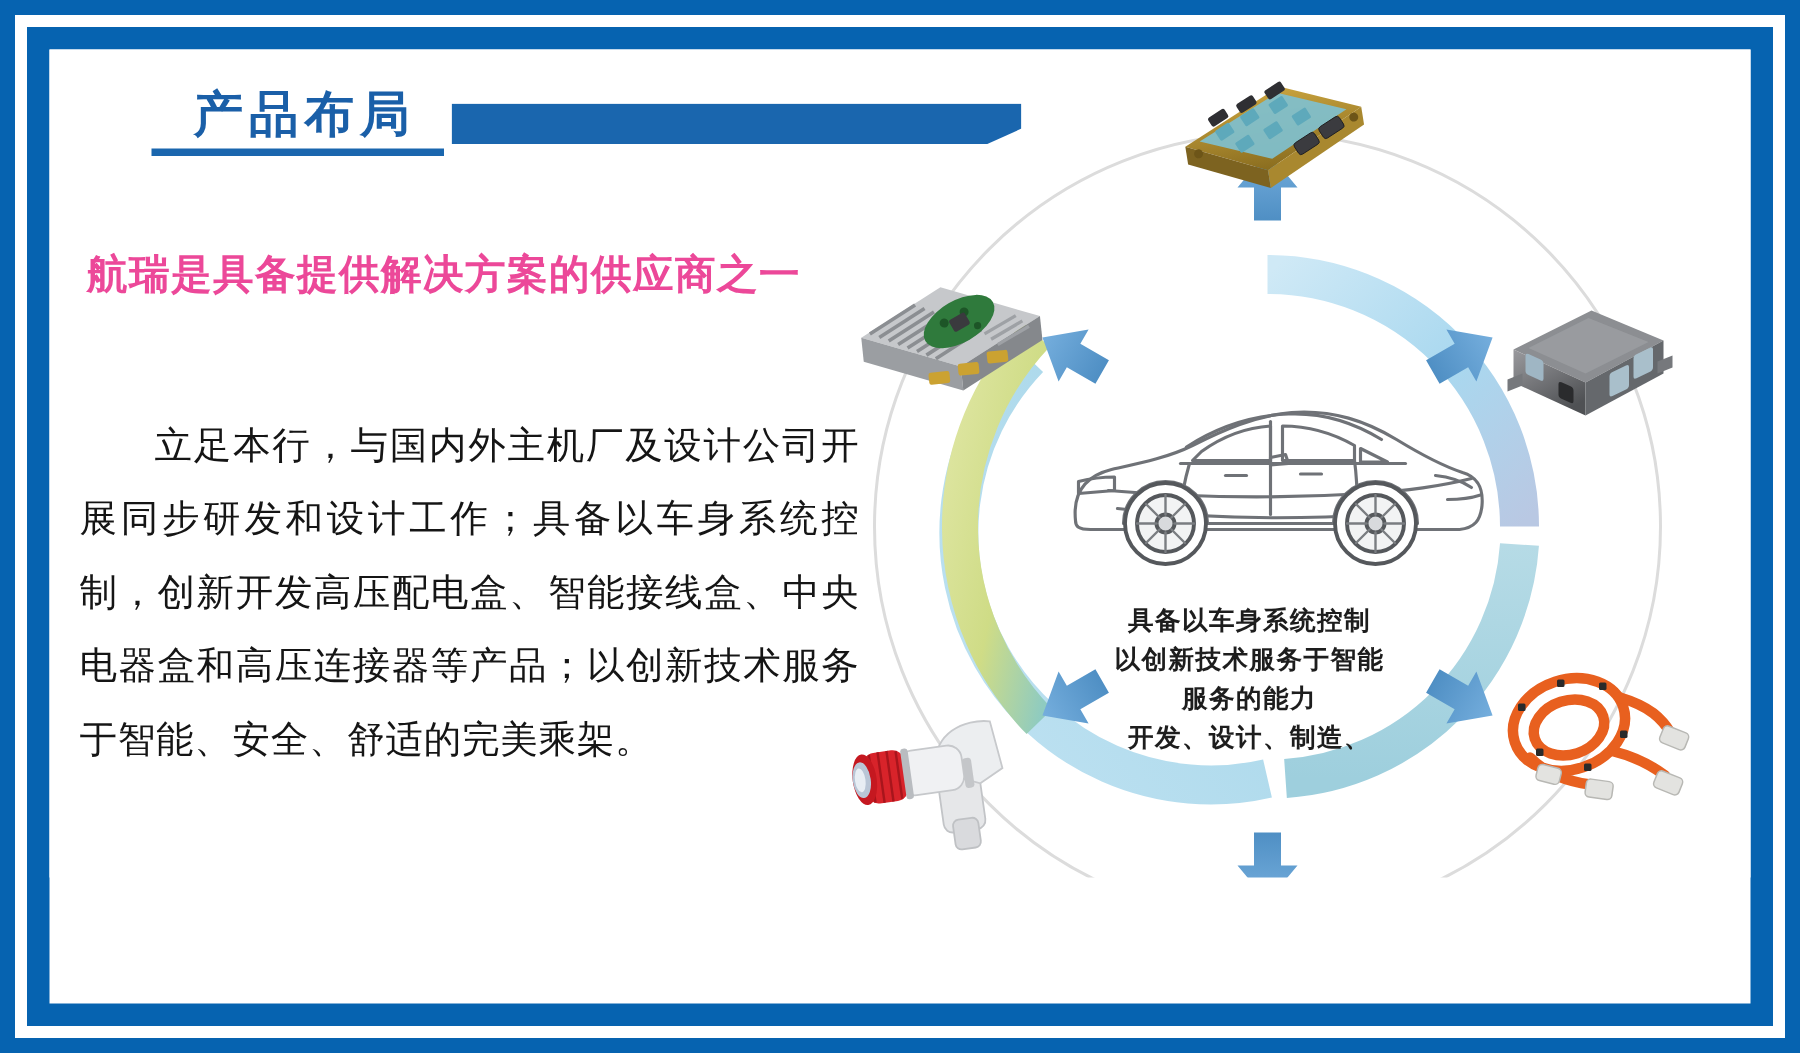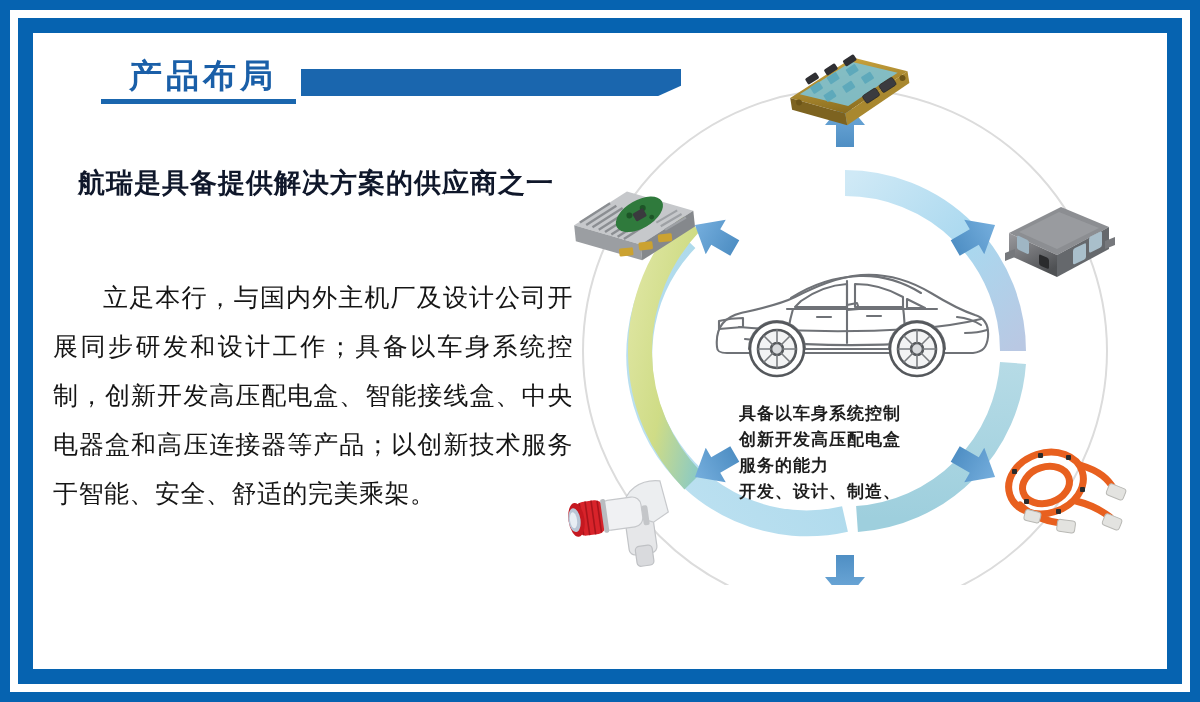--- a/index.html
+++ b/index.html
@@ -66,24 +66,23 @@
     z-index:2;
   }
 
   
   .subtitle{
     position:absolute;left:25px;top:132px;
     width:540px;
     font-family:"Liberation Serif","DejaVu Serif",serif;
     font-size:27px;
     font-weight:bold;
-    color:#0f172a;
+    color:#ec4899;
     letter-spacing:1px;
     white-space:nowrap;
-    margin-left:20px;
   }
   .body-copy{
     position:absolute;left:20px;top:240px;
     width:520px;
     font-family:"Liberation Serif","DejaVu Serif",serif;
     font-size:25px;
     line-height:49px;
     color:#151515;
     text-indent:50px;
     text-align:justify;
@@ -91,22 +90,23 @@
   }
 
   
   .diagram{
     position:absolute;left:512px;top:18px;
     width:600px;height:600px;
   }
   .diagram svg{display:block;width:600px;height:600px;}
 
   .center-caption{
-    position:absolute;left:194px;top:350px;
+    position:absolute;left:178px;top:350px;
     width:220px;
+    text-align:center;
     font-family:"Liberation Serif","DejaVu Serif",serif;
     font-weight:bold;
     font-size:17px;
     line-height:26px;
     color:#1d1d1d;
     letter-spacing:1px;
     z-index:40;
   }
   .center-caption div{white-space:nowrap;}
 </style>
@@ -420,20 +420,20 @@
             <line x1="59" y1="17" x2="68" y2="26"></line>
               <line x1="76" y1="34" x2="85" y2="43"></line>
             <line x1="85" y1="17" x2="76" y2="26"></line>
               <line x1="68" y1="34" x2="59" y2="43"></line>
           </g>
         </g>
       </svg>
 
       <div class="center-caption">
         <div>具备以车身系统控制</div>
-        <div>创新开发高压配电盒</div>
+        <div>以创新技术服务于智能</div>
         <div>服务的能力</div>
         <div>开发、设计、制造、</div>
       </div>
     </div>
 
   </div>
 </div>
 
 </body></html>

